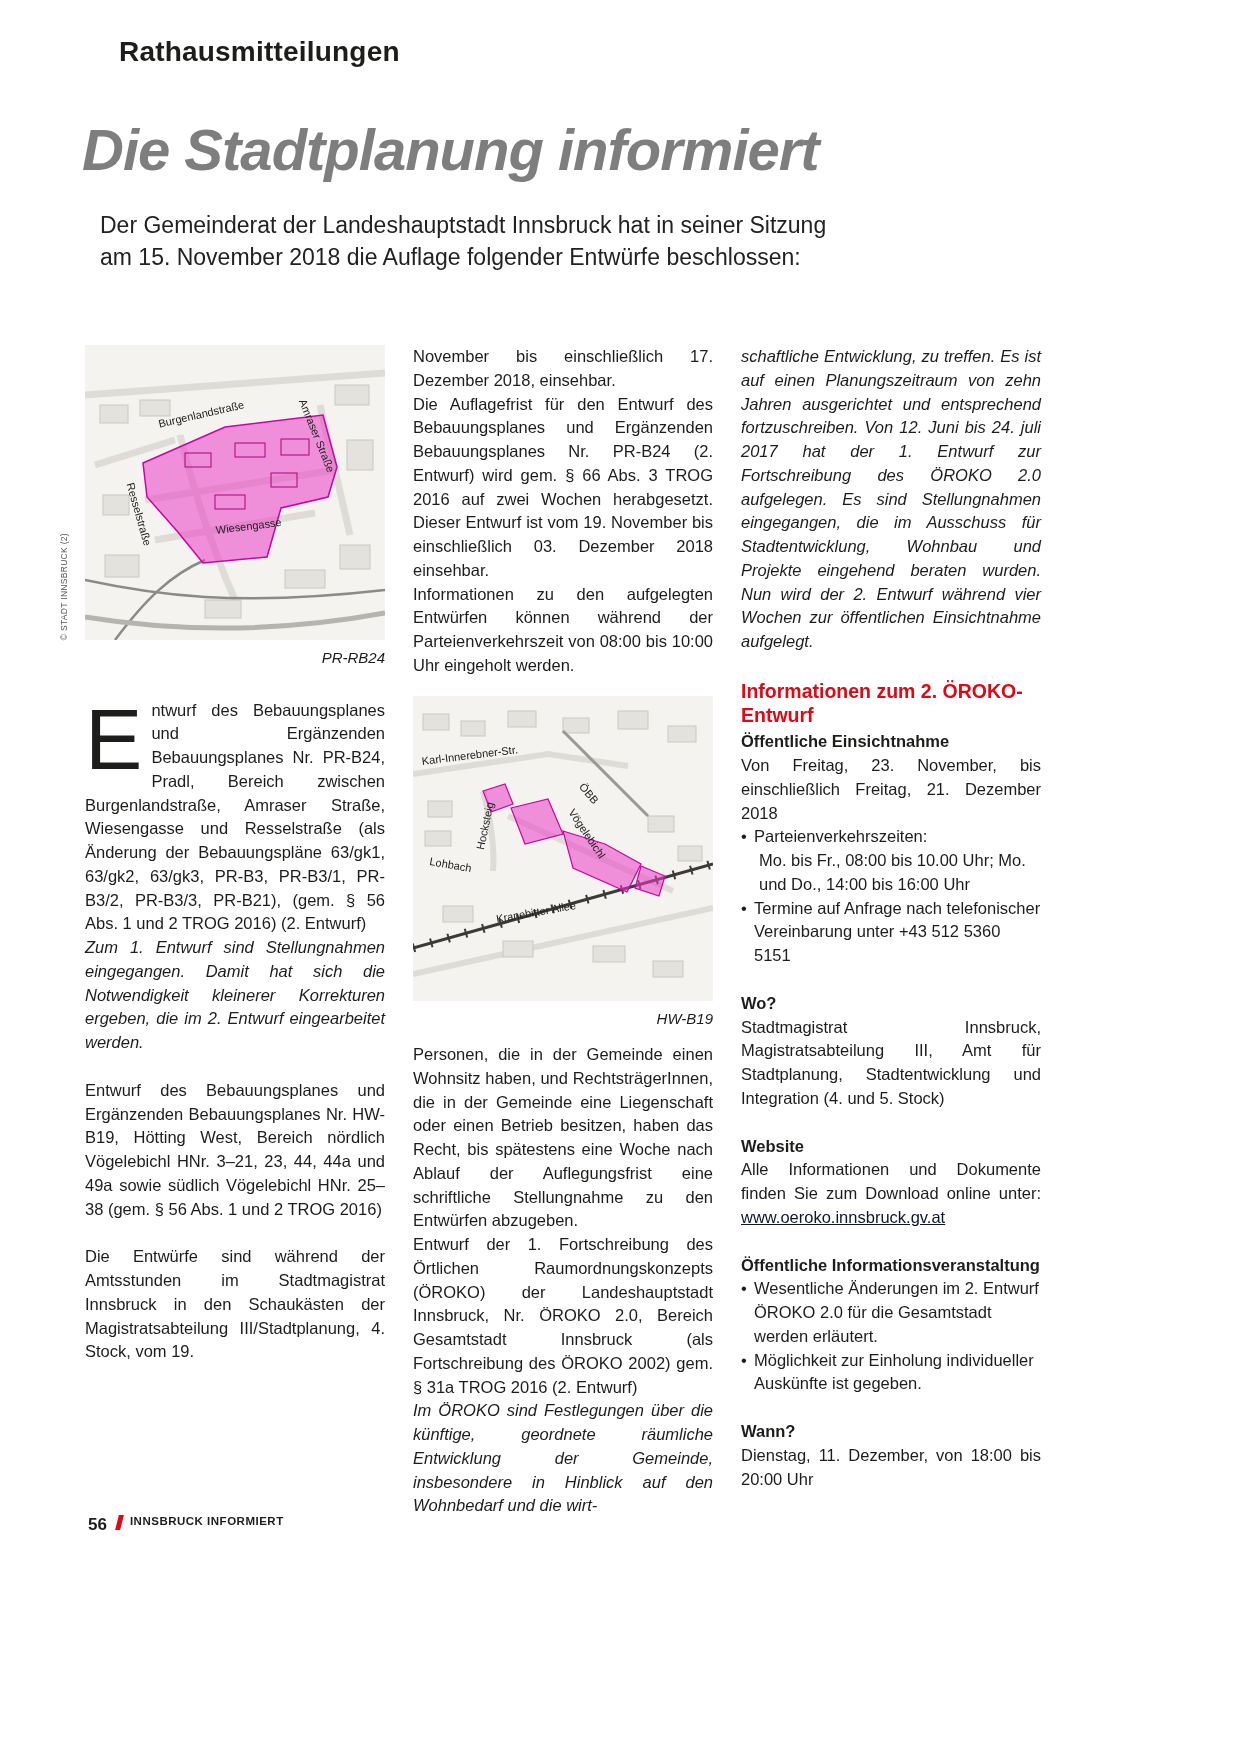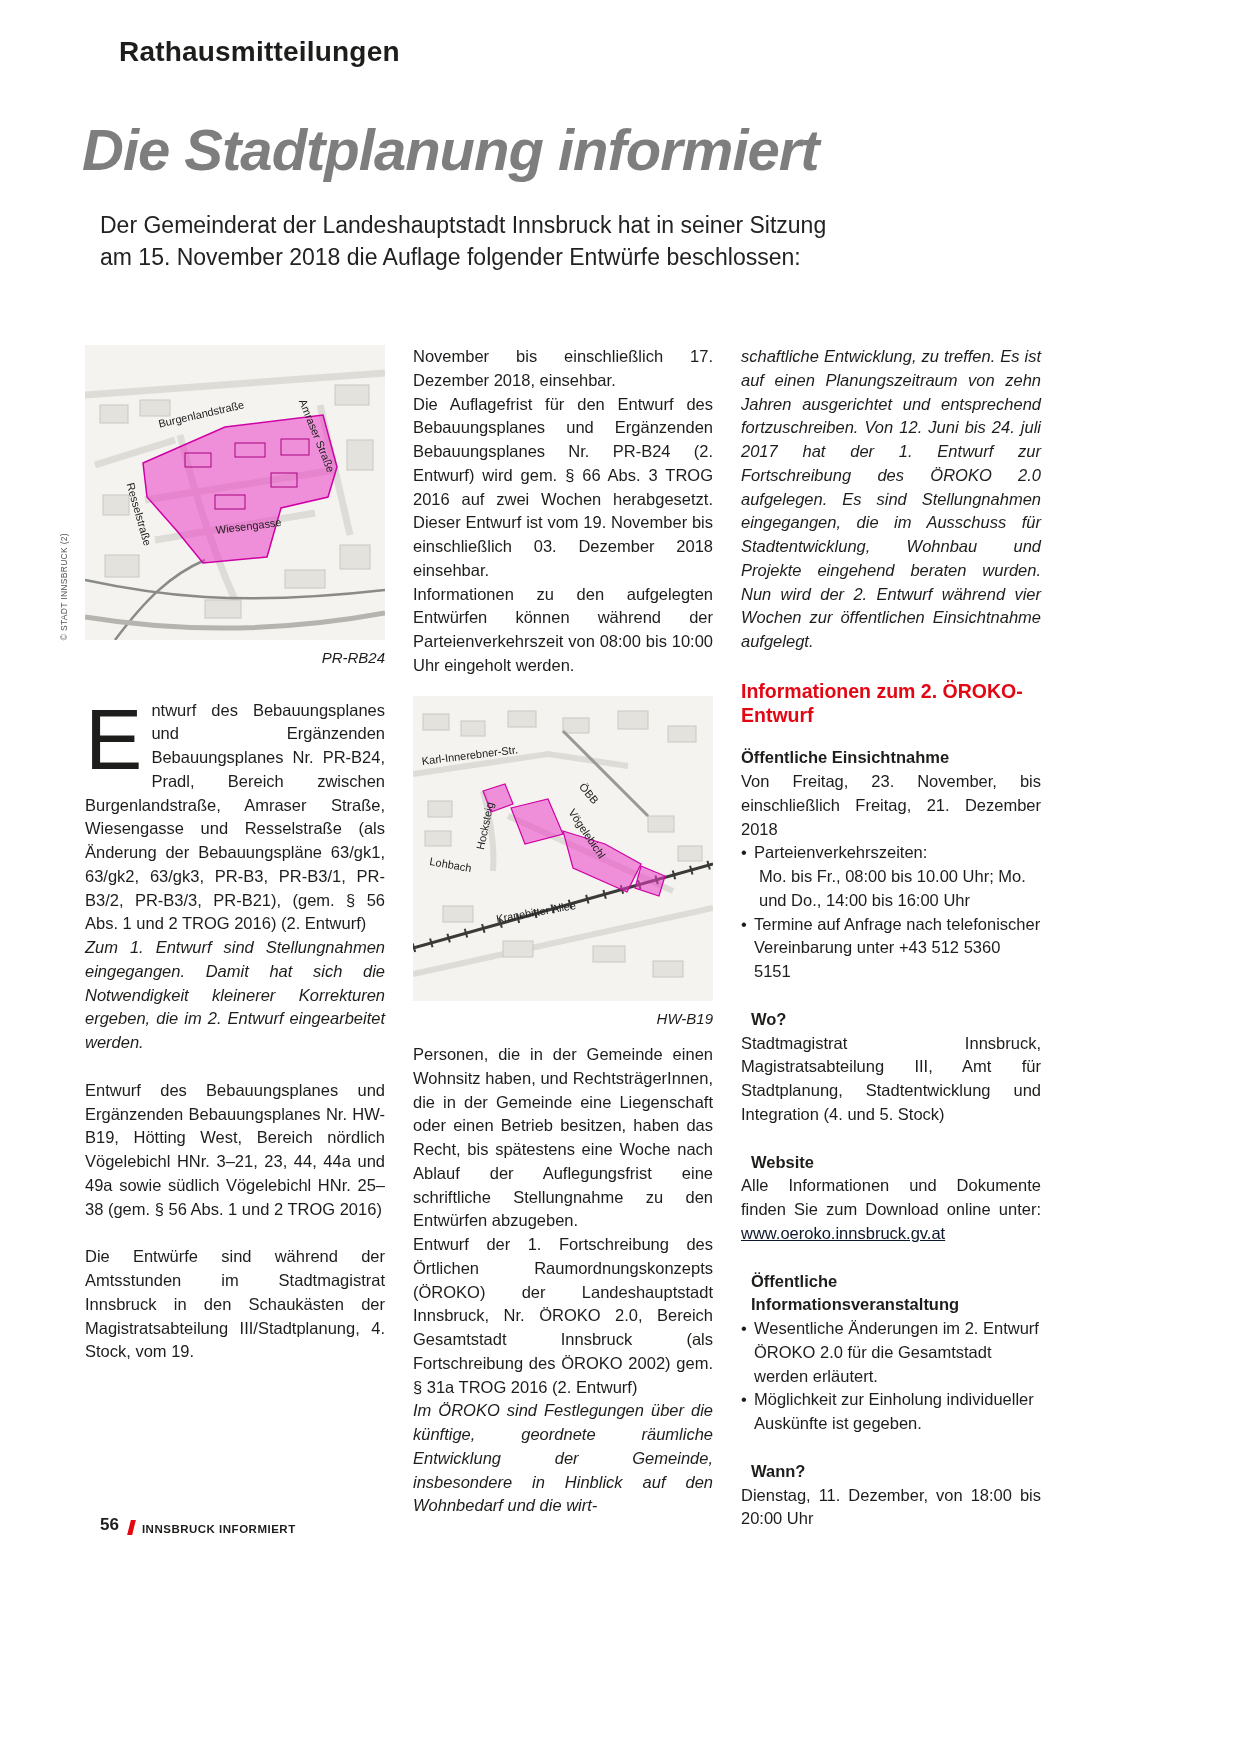--- a/index.html
+++ b/index.html
@@ -25,32 +25,32 @@
   .map2{height:305px;}
   .map-caption{font-style:italic;font-size:15px;margin-top:7px;text-align:right;}
   .map-label{position:absolute;font-size:11px;color:#222;white-space:nowrap;transform-origin:left top;}
   .credit{position:absolute;left:-15px;bottom:0;transform-origin:left bottom;transform:rotate(-90deg);font-size:8.5px;color:#555;white-space:nowrap;letter-spacing:.3px;}
 
   .col1-body{margin-top:30px;}
   .map2-figure{margin-top:18px;}
   .after-map{margin-top:14px !important;}
 
   h2,h3{margin:0;}
-  .red-heading{color:#e30613;font-size:19.5px;line-height:1.22;font-weight:700;margin:26px 0 19px 0;text-align:left;}
+  .red-heading{color:#e30613;font-size:19.5px;line-height:1.22;font-weight:700;margin:26px 0 3px 0;text-align:left;}
   .bold-label{font-size:16.5px;font-weight:700;text-align:left;line-height:1.44;}
-  .section-gap{margin-top:24px;margin-left:10px;}
+  .section-gap{margin-top:24px;}
 
   .bullets{list-style:none;margin:0;padding:0;text-align:left;}
   .bullets li{position:relative;padding-left:13px;line-height:1.44;}
   .bullets li::before{content:"\2022";position:absolute;left:0;top:0;}
   .bullet-sub{display:block;padding-left:5px;}
 
   .link{color:#0f172a;text-decoration:underline;display:inline-block;text-align:center;}
 
-  .footer{position:absolute;top:1515px;left:100px;display:flex;align-items:flex-end;}
+  .footer{position:absolute;top:1515px;left:88px;display:flex;align-items:flex-start;}
   .pagenum{font-size:17px;font-weight:700;margin-right:10px;}
   .bar{width:5px;height:15px;background:#e30613;transform:skewX(-14deg);margin-right:8px;}
   .brand{font-size:11.5px;font-weight:700;letter-spacing:.5px;}
 
   
   .lbl-burgen{left:72px;top:72px;transform:rotate(-13deg);}
   .lbl-amraser{left:224px;top:52px;transform:rotate(68deg);}
   .lbl-ressel{left:52px;top:136px;transform:rotate(74deg);}
   .lbl-wiesen{left:130px;top:178px;transform:rotate(-7deg);}
   .lbl-karl{left:8px;top:58px;transform:rotate(-7deg);}

